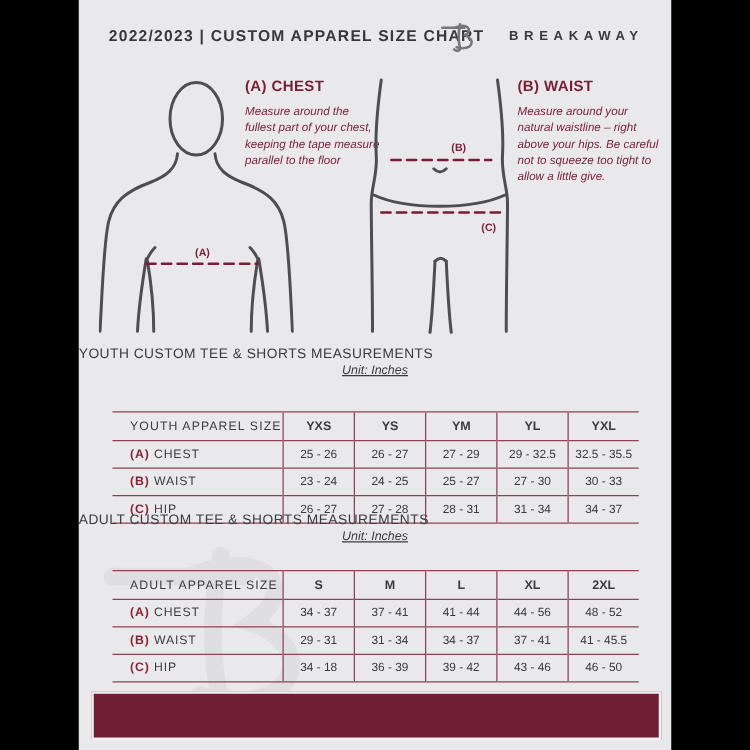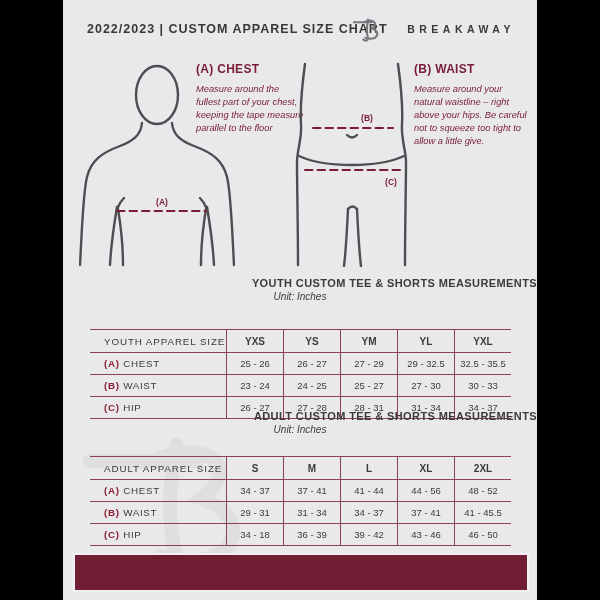--- a/index.html
+++ b/index.html
@@ -19,24 +19,24 @@
   .fig .dash{stroke:#7a1c35;stroke-width:2;stroke-dasharray:7.5 5;}
   .fig text{font-family:"Liberation Sans",sans-serif;font-size:8.5px;font-weight:bold;
             fill:#7a1c35;}
 
   
   .instr{position:absolute;color:#7a1c35;}
   .instr h3{margin:0 0 7px 0;font-size:12px;font-weight:bold;letter-spacing:.3px;}
   .instr p{margin:0;font-size:9.3px;font-style:italic;line-height:1.4;color:#7c2238;}
 
   
-  .sec-title{position:absolute;left:0;right:0;text-align:right;font-size:11px;
-             font-weight:bold;color:#3b3b3d;letter-spacing:.4px;}
+  .sec-title{position:absolute;left:0;right:0;text-align:left;font-size:11px;
+             font-weight:normal;color:#3b3b3d;letter-spacing:.4px;}
   .sec-unit{position:absolute;left:0;right:0;text-align:center;font-size:10px;
-            font-style:italic;color:#3b3b3d;}
+            font-style:italic;color:#3b3b3d;text-decoration:underline;}
 
   
   table.size-table{position:absolute;left:27px;width:421px;border-collapse:collapse;
                    table-layout:fixed;margin-top:20px;}
   .size-table th,.size-table td{border-top:1.5px solid #8e4055;padding:0;height:21px;
        text-align:center;font-size:9.5px;color:#3b3b3d;font-weight:normal;}
   .size-table thead th{height:22px;}
   .size-table tbody tr:last-child td{border-bottom:1.5px solid #8e4055;}
   .size-table th:not(:first-child),.size-table td:not(:first-child){
        border-left:1.5px solid #8e4055;width:56px;}

